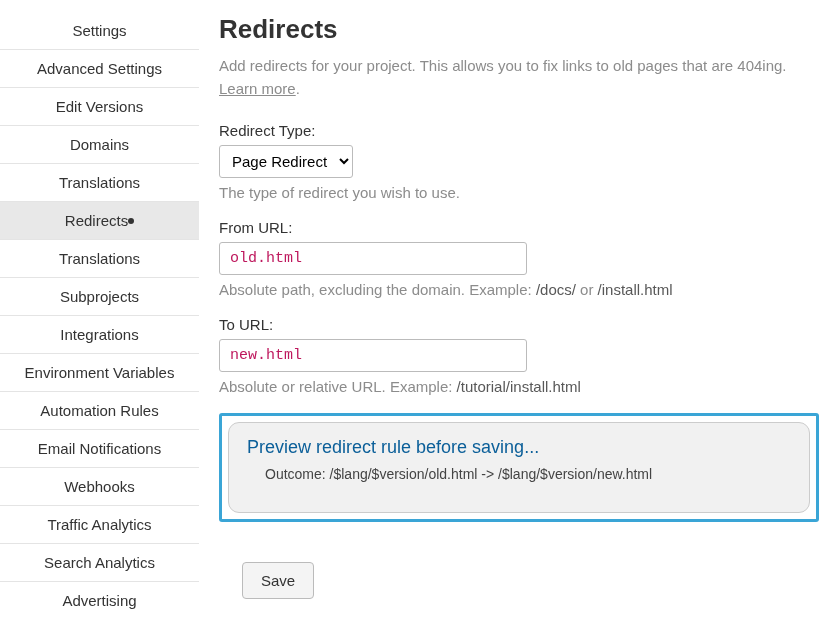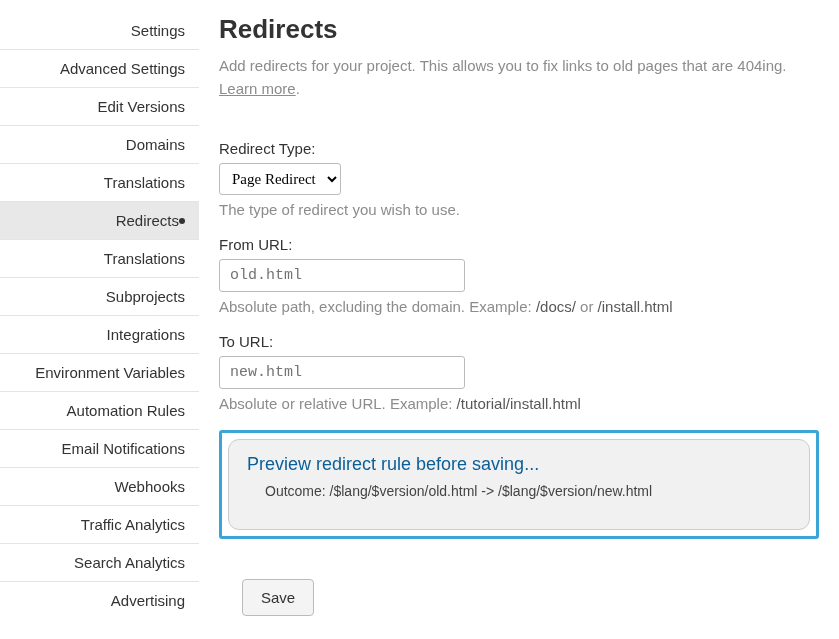--- a/index.html
+++ b/index.html
@@ -15,21 +15,21 @@
       width: 199px;
       padding-top: 12px;
     }
     .sidebar-item {
       padding: 10px 14px;
       font-size: 15px;
       color: #333;
       cursor: pointer;
       border-bottom: 1px solid #e4e4e4;
       display: flex;
-      justify-content: flex-end;
+      justify-content: center;
       align-items: center;
     }
     .sidebar-item:last-child { border-bottom: none; }
     .sidebar-item.active {
       background: #e8e8e8;
       font-weight: 400;
     }
     .sidebar-item .dot {
       width: 6px;
       height: 6px;
@@ -43,58 +43,58 @@
     h1 {
       font-size: 26px;
       font-weight: 700;
       color: #333;
       margin-bottom: 10px;
     }
     .intro {
       color: #8c8c8c;
       font-size: 15px;
       line-height: 1.5;
-      margin-bottom: 40px;
+      margin-bottom: 22px;
     }
     .intro a {
       color: #8c8c8c;
       text-decoration: underline;
     }
     .form-label {
       font-size: 15px;
       color: #333;
       margin-bottom: 6px;
     }
     .form-select {
-      font-family: Liberation Serif, serif;
+      font-family: Liberation Sans, sans-serif;
       font-size: 15px;
       padding: 6px 8px;
       border: 1px solid #bbb;
       border-radius: 3px;
       background: #fff;
       margin-bottom: 6px;
     }
     .form-help {
       color: #8c8c8c;
       font-size: 15px;
       margin-bottom: 18px;
     }
     .form-help strong {
       color: #585858;
       font-weight: 400;
     }
     .form-input {
-      width: 246px;
+      width: 308px;
       font-family: "Courier New", monospace;
       font-size: 15px;
       padding: 7px 10px;
       border: 1px solid #bbb;
       border-radius: 3px;
       margin-bottom: 6px;
-      color: #737373;
+      color: #be185d;
     }
     .preview-box-wrapper {
       border: 3px solid #3aa5d6;
       border-radius: 3px;
       padding: 6px;
       margin-top: 14px;
       margin-bottom: 40px;
     }
     .preview-box {
       background: #f1f1f1;

